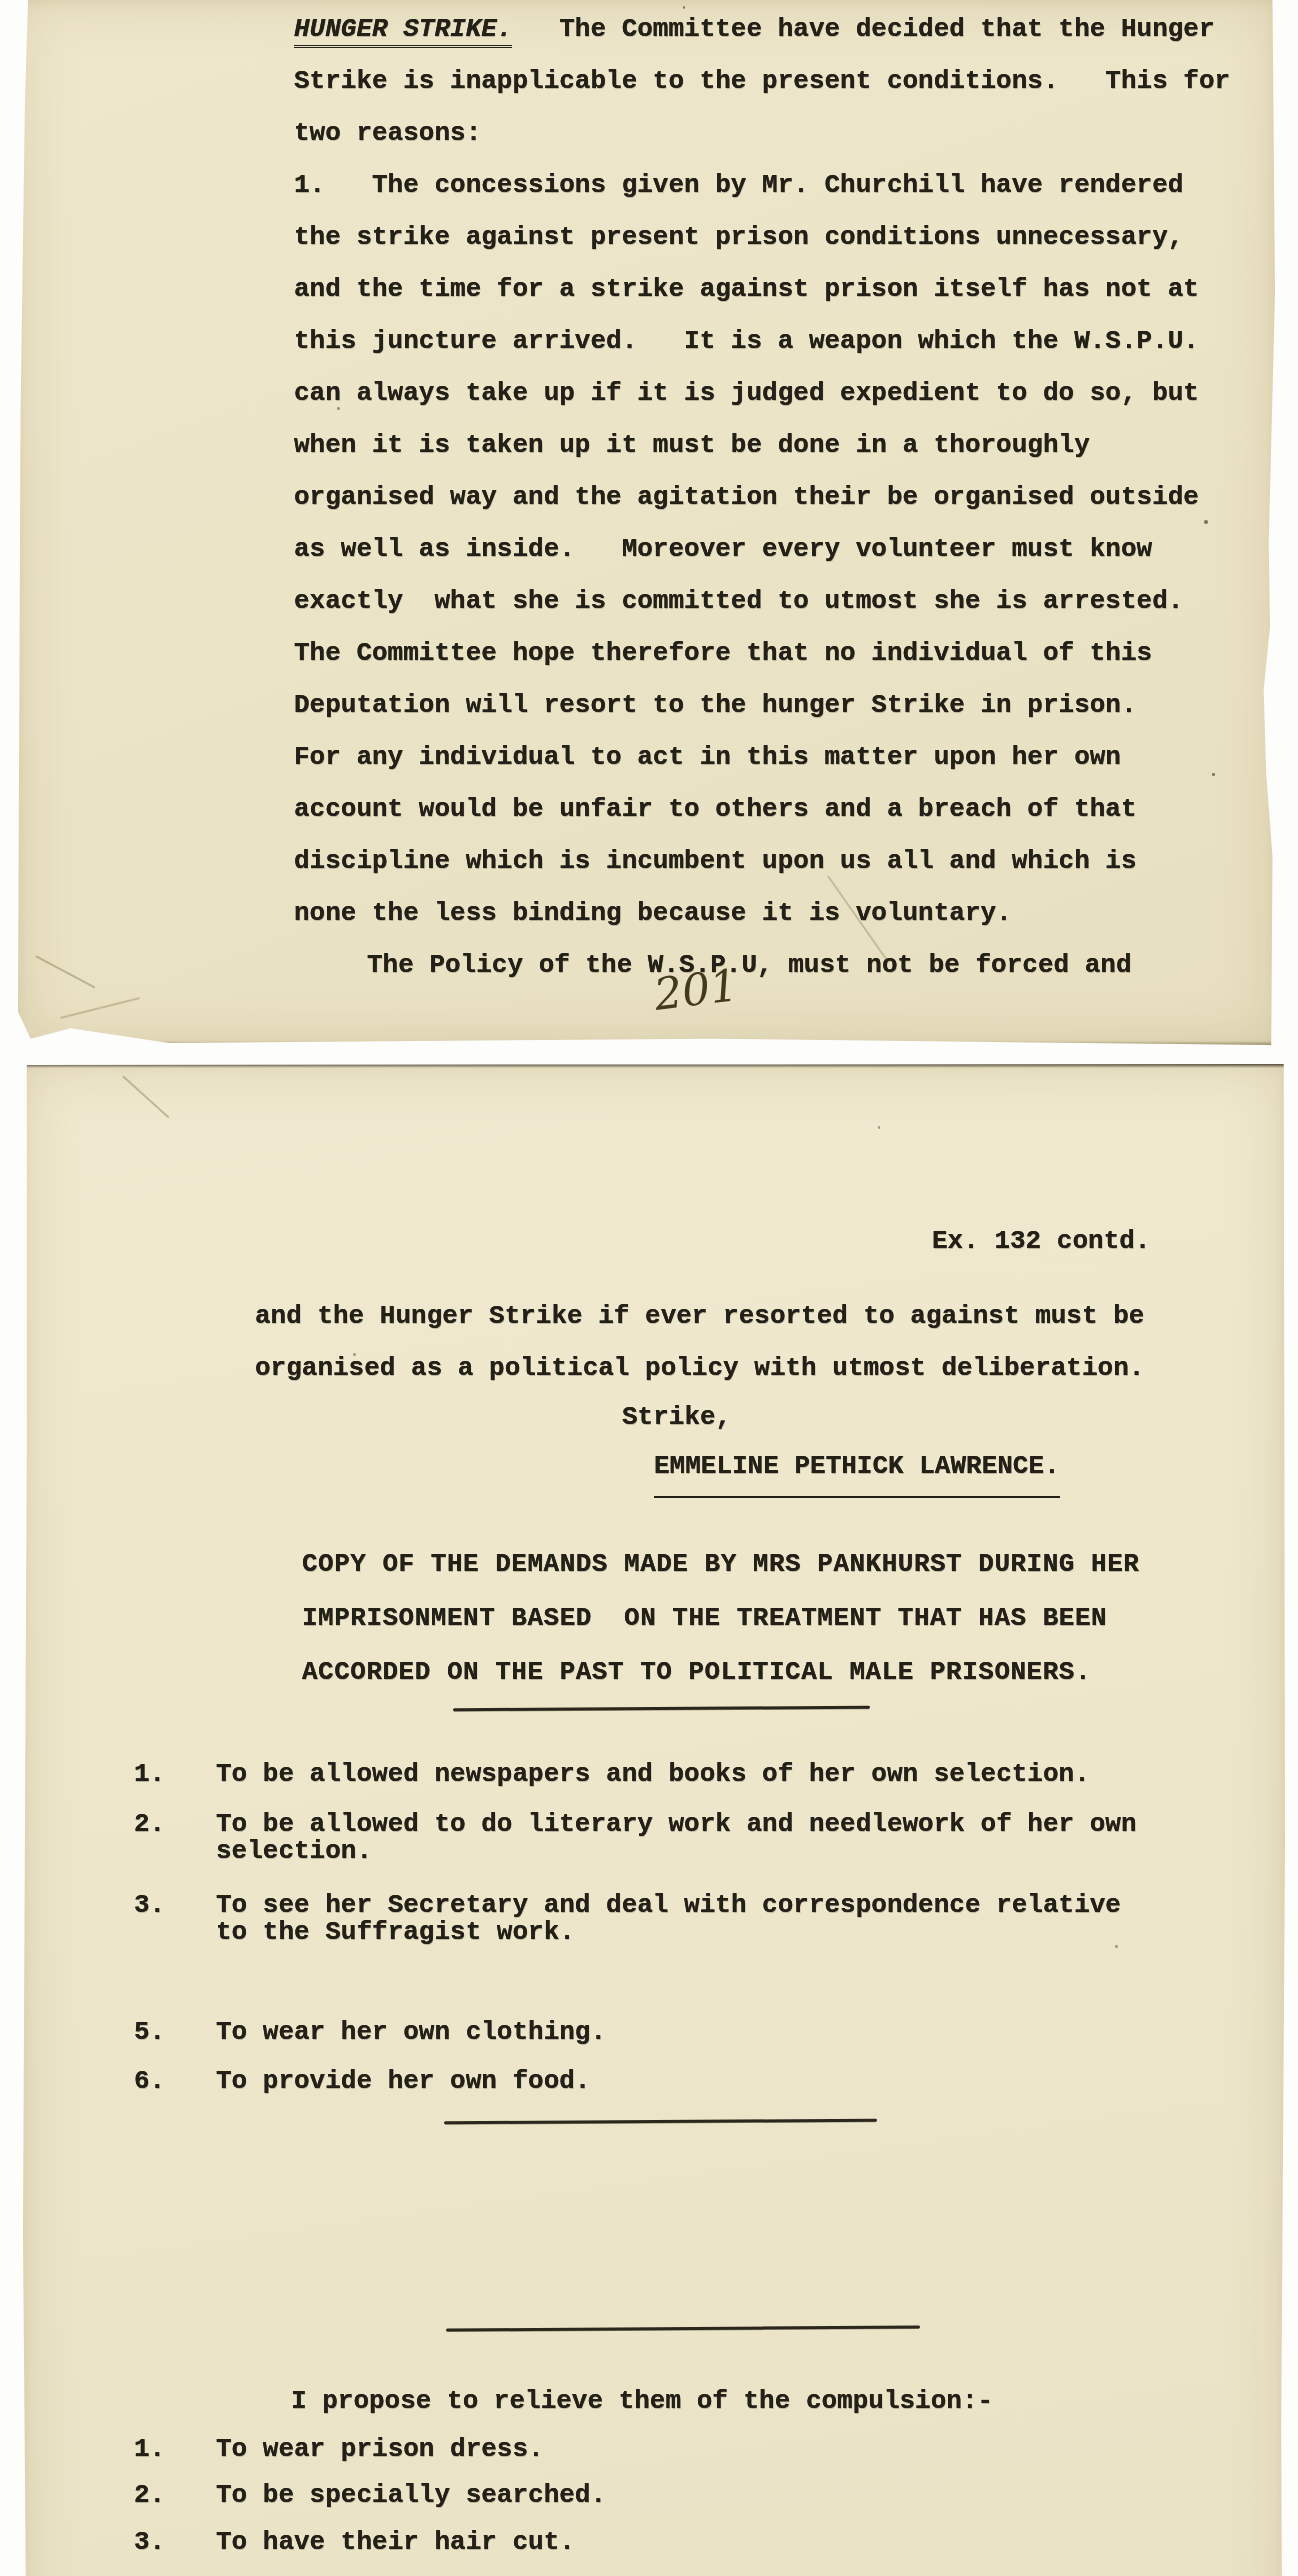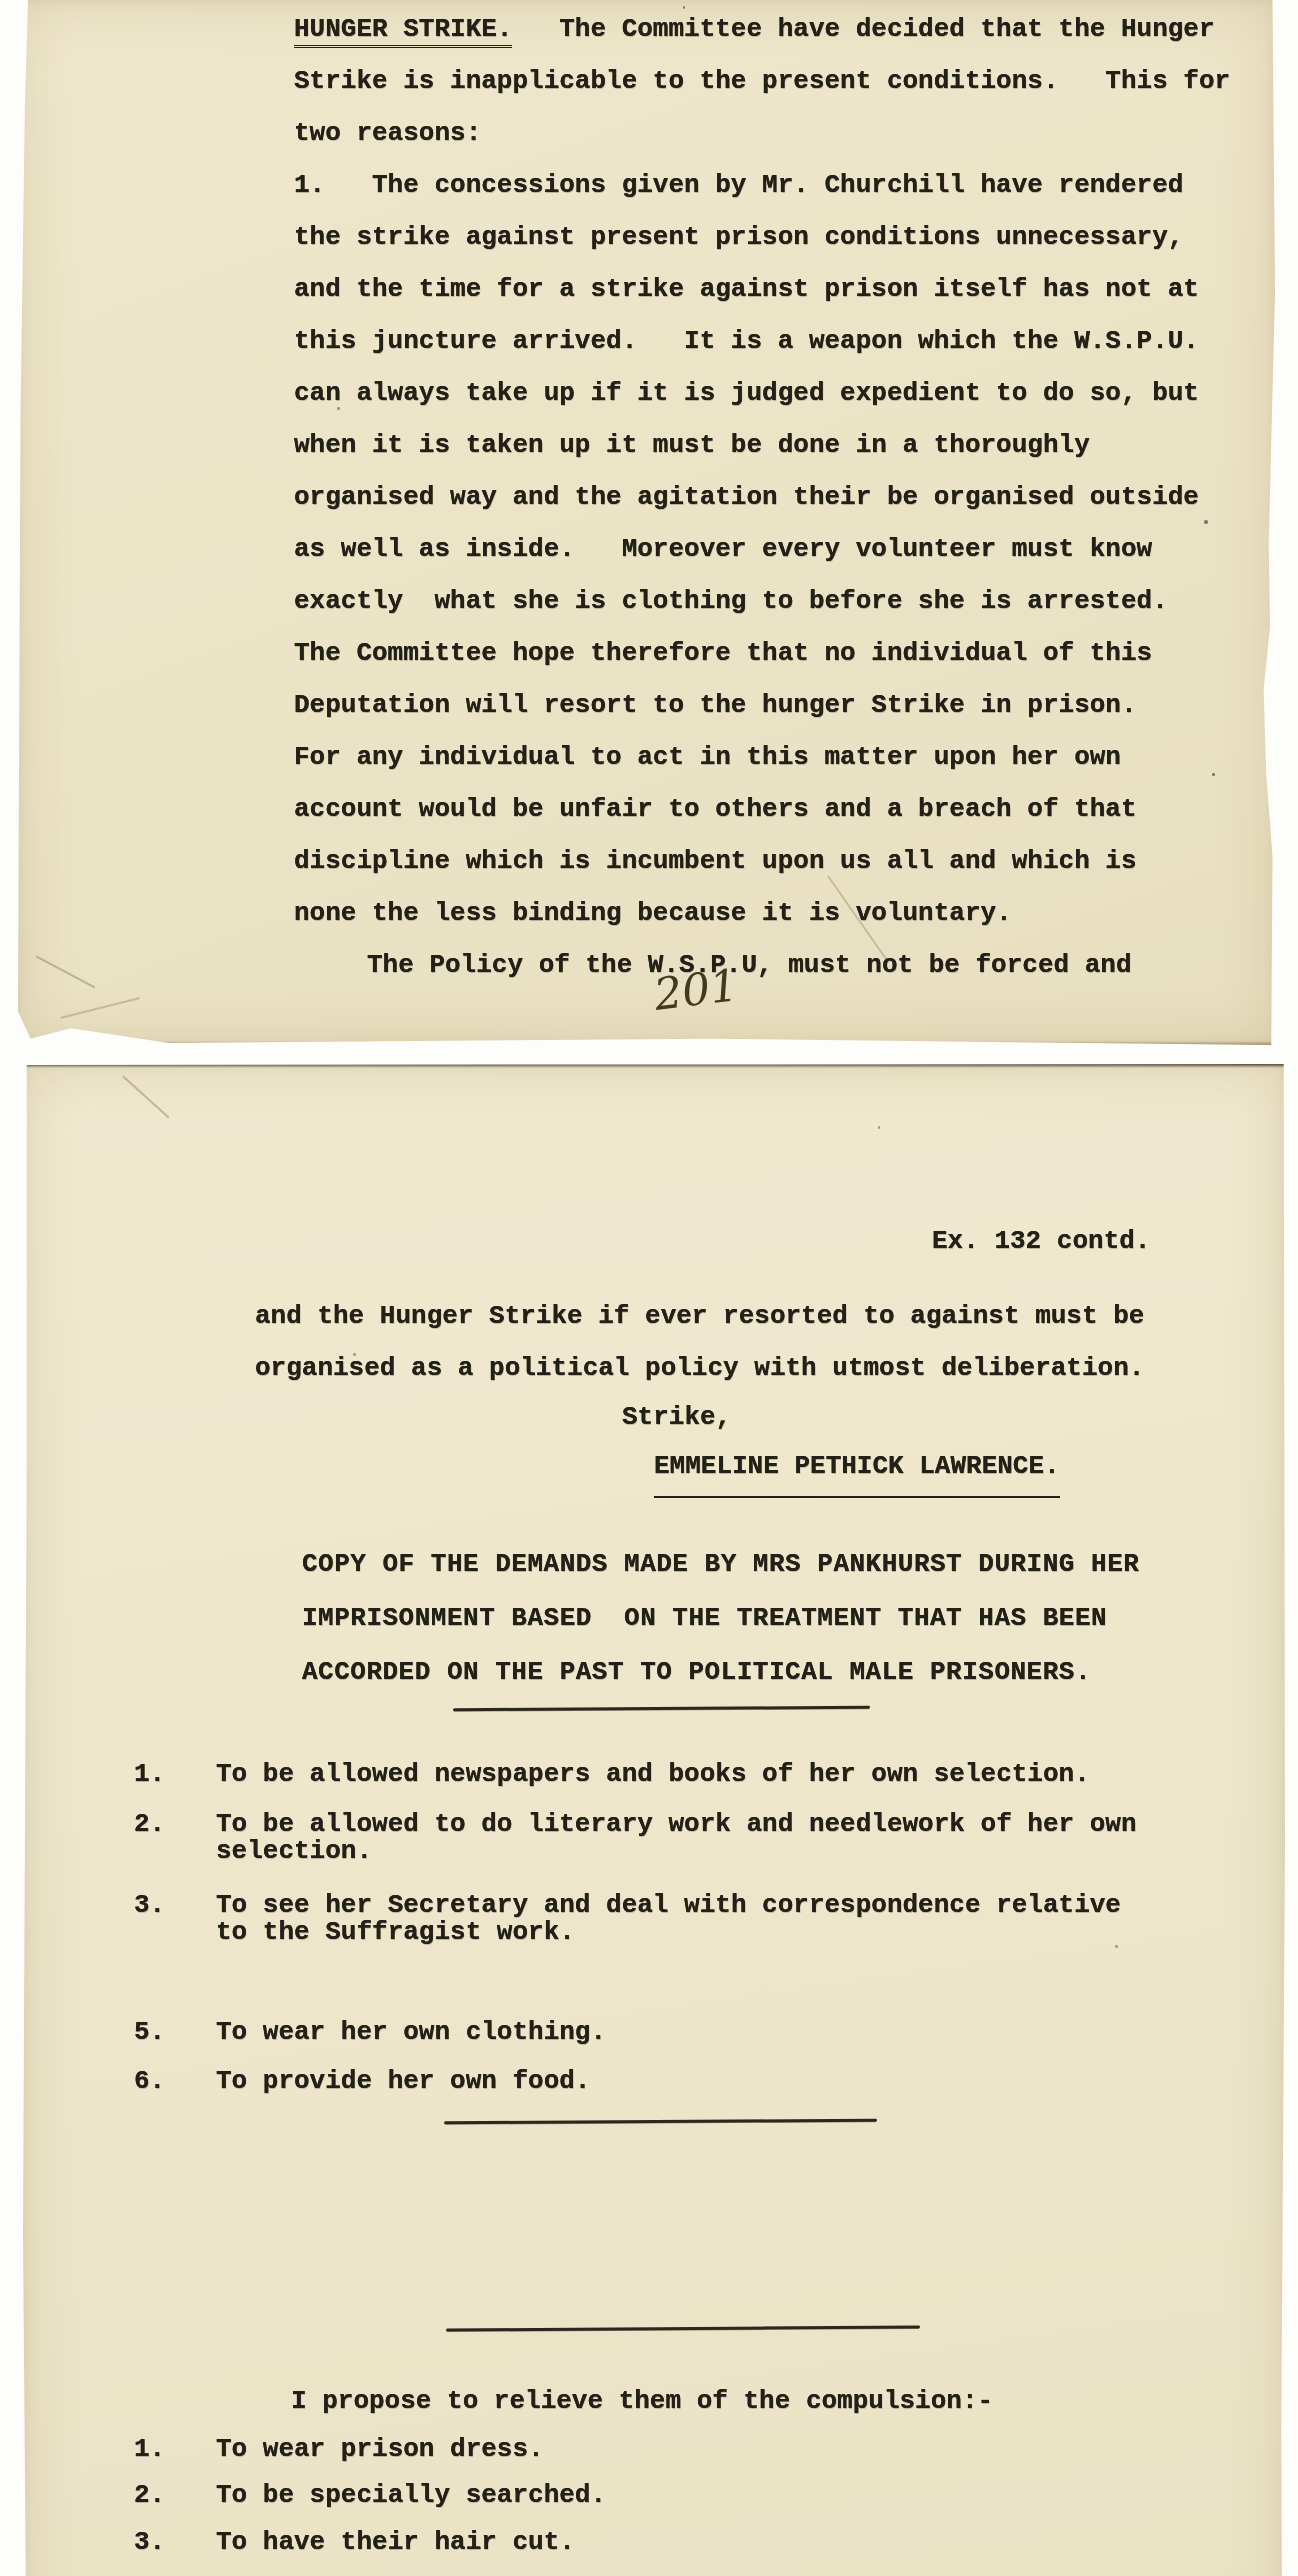--- a/index.html
+++ b/index.html
@@ -37,20 +37,21 @@
     font-size:26px;
     font-weight:bold;
     text-shadow:0 0 0.5px rgba(35,30,20,0.9), 0.5px 0.5px 0 rgba(35,30,20,0.25);
   }
   .p1-body{position:absolute;left:276px;top:2.6px;width:958px;}
   .line{white-space:pre;line-height:52px;height:52px;}
   .indent{padding-left:73px;}
   .dbl-underline{
     border-bottom:3.6px double #232018;
     padding-bottom:1.5px;
+    font-style:italic;
   }
   .abs{position:absolute;}
   .lh100{line-height:52px;}
   .caps-block{letter-spacing:0.5px;}
   .sig{border-bottom:2.6px solid #232018;padding-bottom:15px;}
   .divider{
     position:absolute;height:3.1px;background:#2b271d;border-radius:1.5px;
     transform:rotate(-0.35deg);
     box-shadow:0 1px 0 -0.5px rgba(43,39,29,0.45);
   }
@@ -82,21 +83,21 @@
       <div class="line">Strike is inapplicable to the present conditions.   This for</div>
       <div class="line">two reasons:</div>
       <div class="line">1.   The concessions given by Mr. Churchill have rendered</div>
       <div class="line">the strike against present prison conditions unnecessary,</div>
       <div class="line">and the time for a strike against prison itself has not at</div>
       <div class="line">this juncture arrived.   It is a weapon which the W.S.P.U.</div>
       <div class="line">can always take up if it is judged expedient to do so, but</div>
       <div class="line">when it is taken up it must be done in a thoroughly</div>
       <div class="line">organised way and the agitation their be organised outside</div>
       <div class="line">as well as inside.   Moreover every volunteer must know</div>
-      <div class="line">exactly  what she is clothing to before she is arrested.</div>
+      <div class="line">exactly  what she is committed to utmost she is arrested.</div>
       <div class="line">The Committee hope therefore that no individual of this</div>
       <div class="line">Deputation will resort to the hunger Strike in prison.</div>
       <div class="line">For any individual to act in this matter upon her own</div>
       <div class="line">account would be unfair to others and a breach of that</div>
       <div class="line">discipline which is incumbent upon us all and which is</div>
       <div class="line">none the less binding because it is voluntary.</div>
       <div class="line indent">The Policy of the W.S.P.U, must not be forced and</div>
     </div>
 
     <div class="hw hw-201">201</div>

